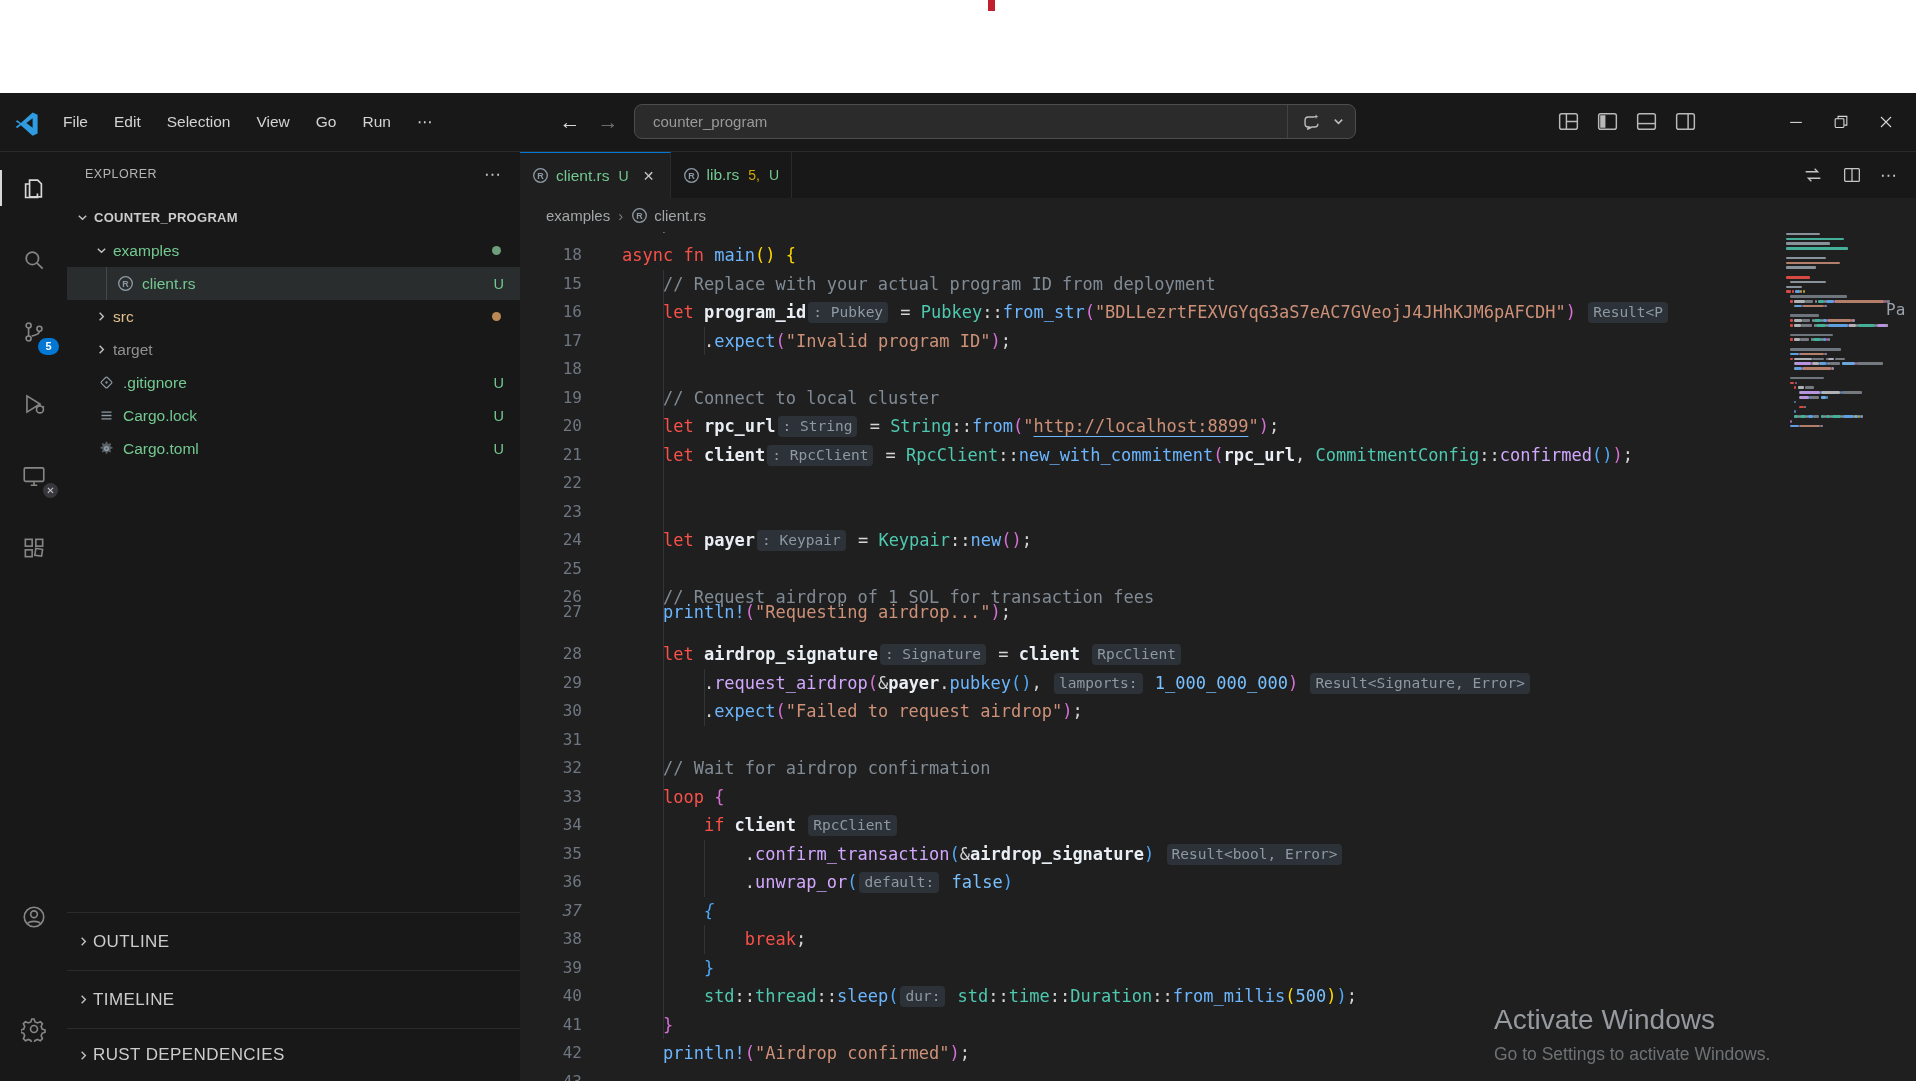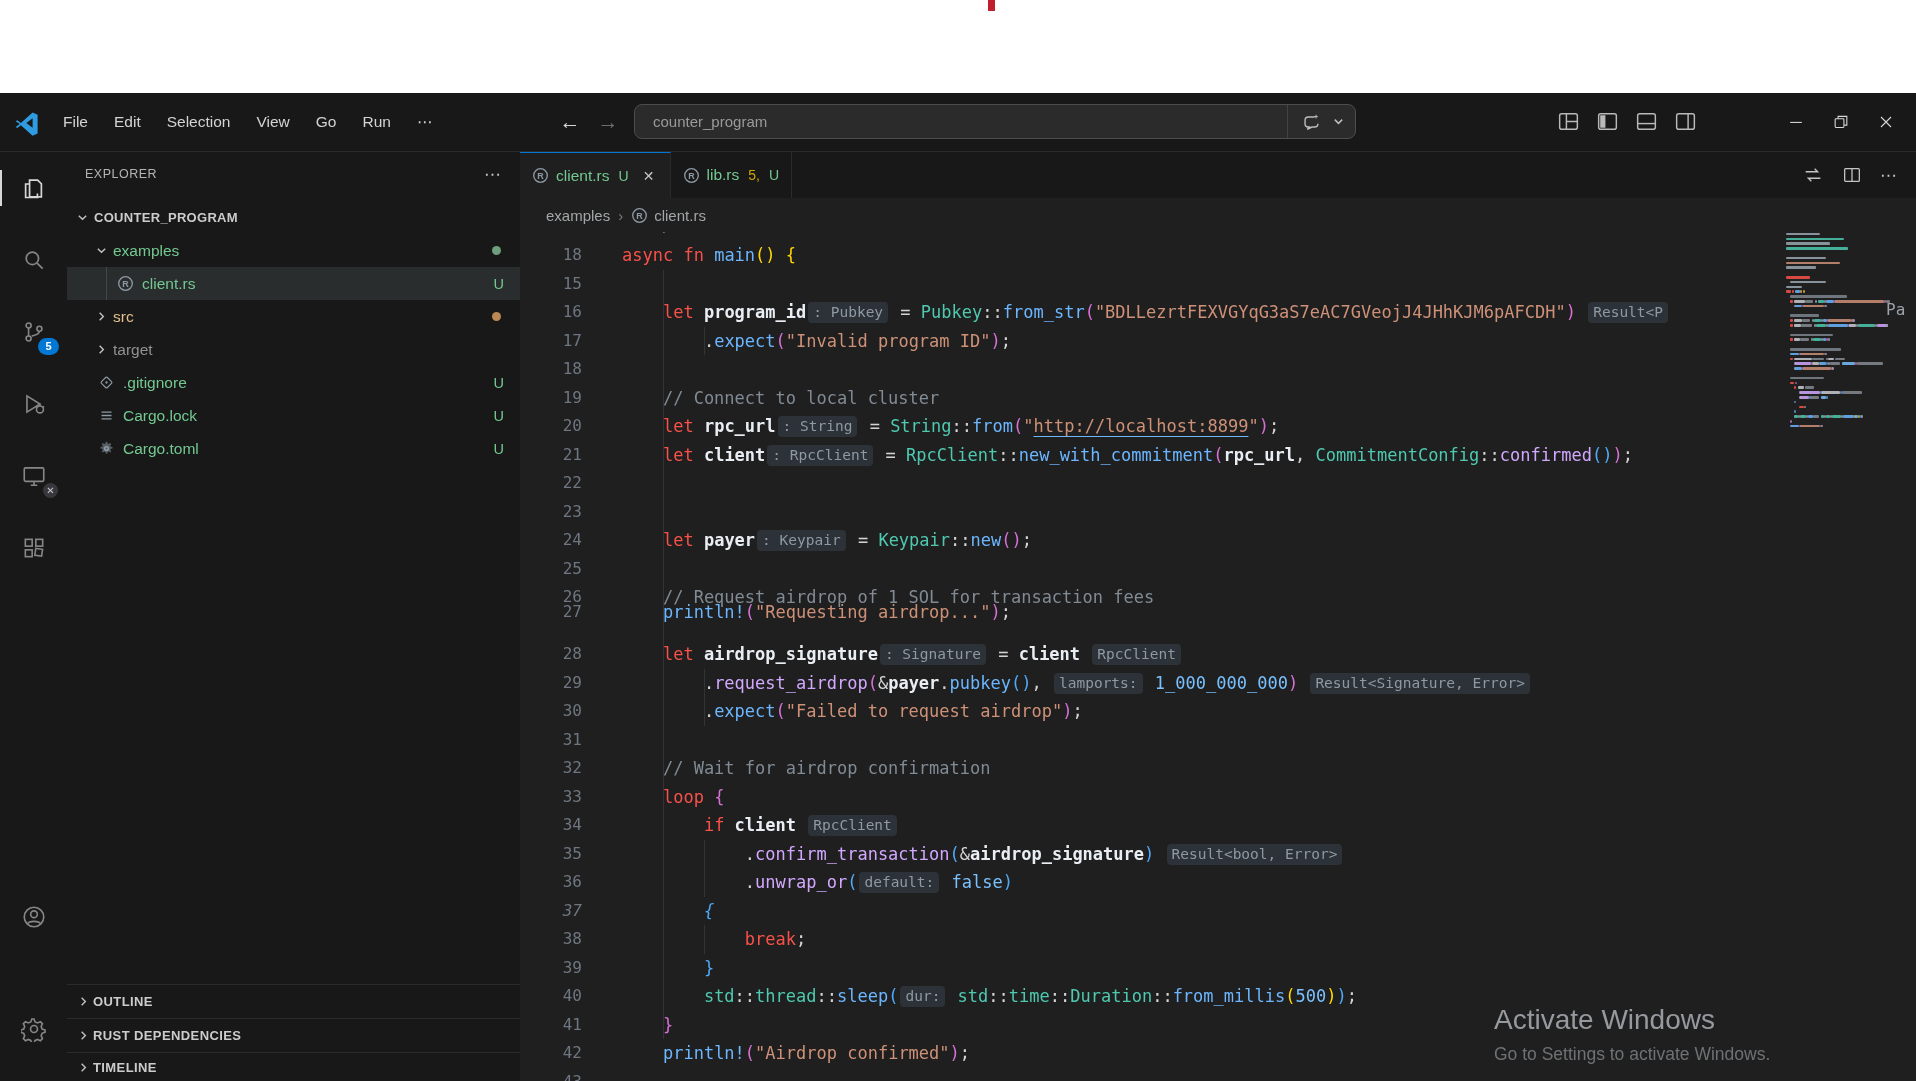--- a/index.html
+++ b/index.html
@@ -47,22 +47,22 @@
   .trow{height:33px;display:flex;align-items:center;font-size:15.5px;color:#cccccc;position:relative;box-sizing:border-box}
   .trow.selected{background:#2a2d2e}
   .trow .chev{width:18px;display:flex;justify-content:center;margin-right:3px;color:#c2c2c2;flex:none}
   .trow .ficon{width:19px;margin-right:7px;display:flex;justify-content:center;align-items:center;flex:none}
   .trow .badge{margin-left:auto;margin-right:16px;font-size:14.5px}
   .trow .dotb{margin-left:auto;margin-right:19px;width:9px;height:9px;border-radius:50%}
   .c-green{color:#73c991}.c-orange{color:#e2c08d}.c-dim{color:#919191}.c-white{color:#cccccc}
   .root-row{font-weight:700;font-size:13px;letter-spacing:.3px;color:#d2d2d2}
   .tree-guide{position:absolute;left:39px;width:1px;background:#474747}
   .sb-sections{position:absolute;left:0;bottom:0;right:0}
-  .sb-sec{height:33px;border-top:1px solid #2b2b2b;display:flex;align-items:center;padding:0 6px;
-          color:#cccccc;font-size:13px;font-weight:700;letter-spacing:.4px}
+  .sb-sec{height:33px;border-top:1px solid #2b2b2b;display:flex;align-items:center;padding:12px 6px;
+          color:#cccccc;font-size:17px;font-weight:400;letter-spacing:.4px}
   .sb-sec:last-child{height:28px}
   .sb-sec .chev{width:20px;display:flex;justify-content:center;color:#c2c2c2}
 
   
   .editor{position:absolute;left:520px;top:0;width:1396px;height:100%;background:#1f1f1f}
   .tabbar{position:absolute;left:0;top:0;right:0;height:46px;background:#181818;display:flex}
   .tab{height:46px;display:flex;align-items:center;padding:0 12px;border-right:1px solid #2b2b2b;
        font-size:15.5px;position:relative;box-sizing:border-box;background:#181818}
   .tab.active{background:#1f1f1f;border-top:1.5px solid #0078d4}
   .tab .ficon{margin-right:7px;display:flex}
@@ -337,29 +337,29 @@
               </svg>
             </span>
             <span>OUTLINE</span>
           </div>
           <div class="sb-sec">
             <span class="chev">
               <svg width="13" height="13" viewBox="0 0 14 14" fill="none" stroke="currentColor" stroke-width="1.5">
                 <path d="M5 3l4 4-4 4"></path>
               </svg>
             </span>
-            <span>RUST DEPENDENCIES</span>
+            <span>TIMELINE</span>
           </div>
           <div class="sb-sec">
             <span class="chev">
               <svg width="13" height="13" viewBox="0 0 14 14" fill="none" stroke="currentColor" stroke-width="1.5">
                 <path d="M5 3l4 4-4 4"></path>
               </svg>
             </span>
-            <span>TIMELINE</span>
+            <span>RUST DEPENDENCIES</span>
           </div>
         </div>
     </div>
 
     <div class="editor">
       <div class="tabbar" id="tabbar">
           <div class="tab active">
             <span class="ficon">
               <svg width="17" height="17" viewBox="0 0 18 18">
                 <circle cx="9" cy="9" r="7.2" fill="none" stroke="#8d9aa5" stroke-width="1.4"></circle>
@@ -414,20 +414,21 @@
         <div class="iguide" style="left:183.6px;top:436.5px;height:57px"></div>
         <div class="iguide" style="left:183.6px;top:607.5px;height:57px"></div>
         <div class="iguide" style="left:183.6px;top:693px;height:28.5px"></div>
         <div id="lines">
             <div class="cl" style="top: 9px;">
               <span class="ln">18</span>
               <span class="ct"><span class="tok-k">async </span><span class="tok-k">fn </span><span class="tok-fn">main</span><span class="tok-b1">()</span><span class="tok-p"> </span><span class="tok-b1">{</span></span>
             </div>
             <div class="cl" style="top: 37.5px;">
               <span class="ln">15</span>
+              <span class="ct"><span class="tok-cm">    // Replace with your actual program ID from deployment</span></span>
             </div>
             <div class="cl" style="top: 66px;">
               <span class="ln">16</span>
               <span class="ct"><span class="tok-p">    </span><span class="tok-k">let </span><span class="tok-v">program_id</span><span class="chip">: Pubkey</span><span class="tok-p"> = </span><span class="tok-ty">Pubkey</span><span class="tok-p">::</span><span class="tok-fn">from_str</span><span class="tok-b2">(</span><span class="tok-s">"BDLLezrtFEXVGYqG3aS7eAC7GVeojJ4JHhKJM6pAFCDH"</span><span class="tok-b2">)</span><span class="tok-p"> </span><span class="chip">Result&lt;P</span></span>
             </div>
             <div class="cl" style="top: 94.5px;">
               <span class="ln">17</span>
               <span class="ct"><span class="tok-p">        </span><span class="tok-p">.</span><span class="tok-fn">expect</span><span class="tok-b2">(</span><span class="tok-s">"Invalid program ID"</span><span class="tok-b2">)</span><span class="tok-p">;</span></span>
             </div>
             <div class="cl" style="top: 123px;">

